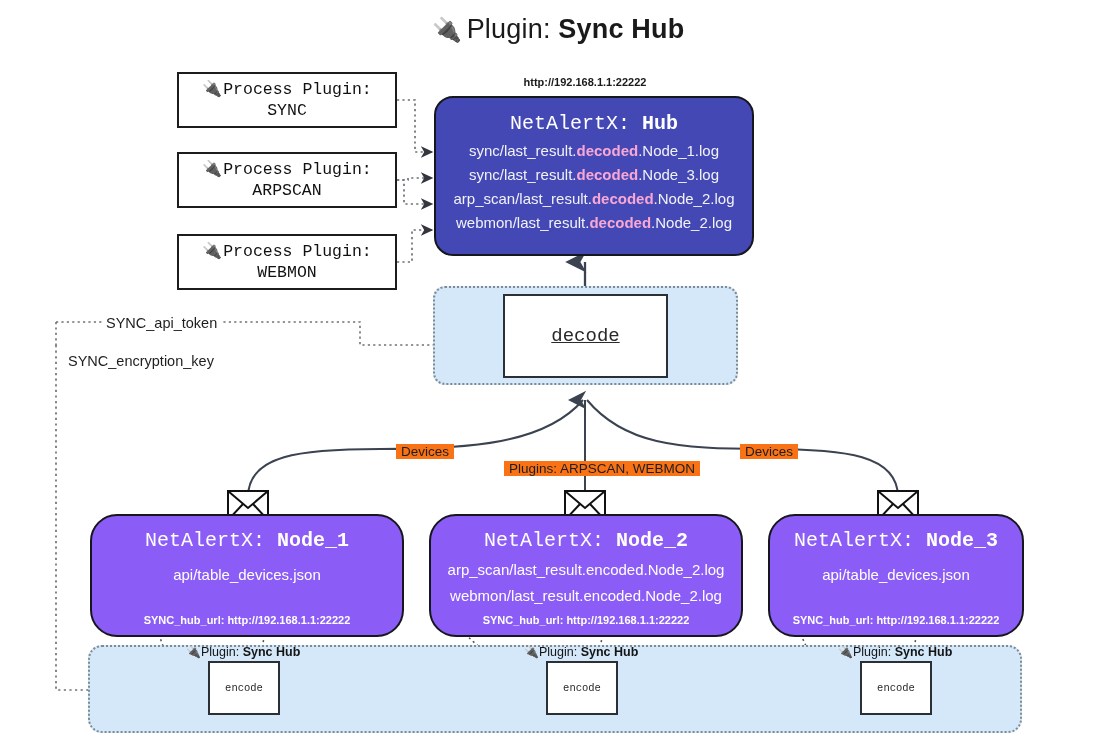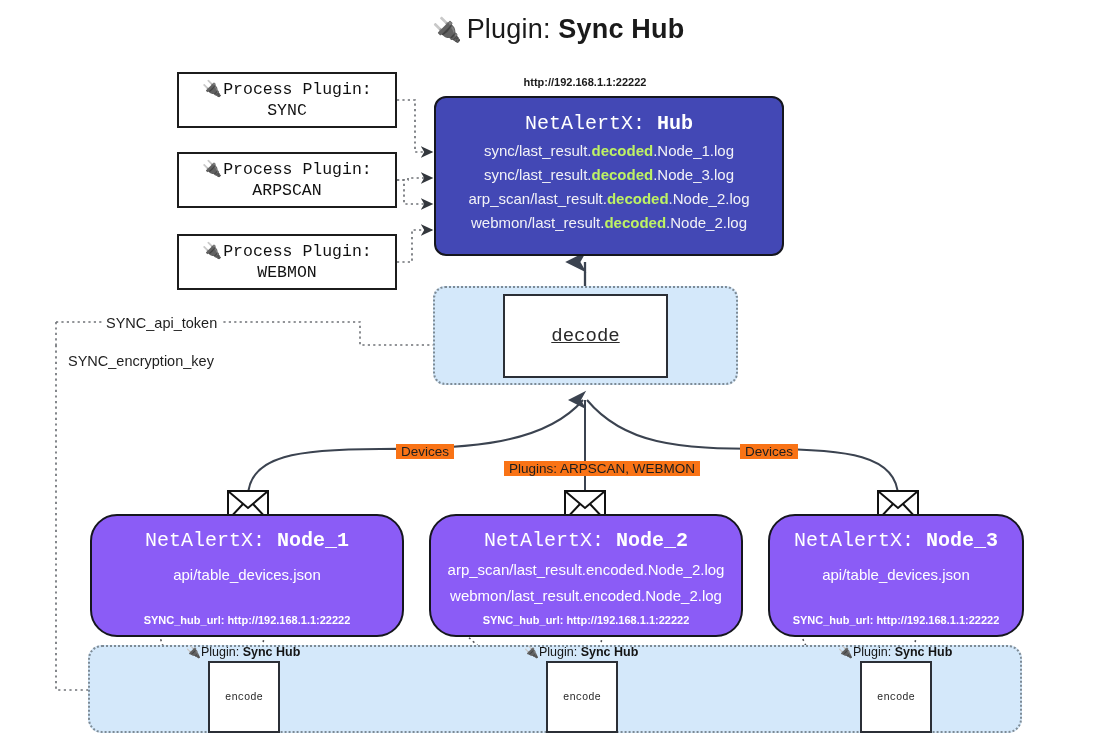--- a/index.html
+++ b/index.html
@@ -17,27 +17,27 @@
 
   
   .pbox{position:absolute;width:220px;height:56px;background:#fff;border:2px solid #1c1c1c;
         box-sizing:border-box;display:flex;flex-direction:column;align-items:center;
         justify-content:center;font-family:"Liberation Mono","DejaVu Sans Mono",monospace;
         font-size:16.5px;line-height:1.28;color:#111;}
   .pbox .ln1{display:flex;align-items:center;white-space:nowrap;}
   .pbox .pg{font-family:"DejaVu Sans",sans-serif;font-size:16px;margin-right:1px;}
 
   
-  .hub{position:absolute;left:434px;top:96px;width:350px;height:160px;background:#4348b5;
-       border:2px solid #15161e;border-radius:12px;box-sizing:border-box;color:#fff;}
+  .hub{position:absolute;left:434px;top:96px;width:320px;height:160px;background:#4348b5;
+       border:2px solid #15161e;border-radius:19px;box-sizing:border-box;color:#fff;}
   .hub .hub-title{text-align:center;margin-top:14px;font-family:"Liberation Mono","DejaVu Sans Mono",monospace;
        font-size:20px;white-space:nowrap;}
   .hub .hub-title b{font-weight:700;}
   .hub .logline{margin-top:7px;text-align:center;font-size:15px;white-space:nowrap;color:#f2f2f7;}
-  .hub .logline b{font-weight:700;color:#bef264;}
+  .hub .logline b{font-weight:700;color:#f9a8d4;}
   .hub-url{position:absolute;left:434px;top:76px;width:302px;text-align:center;
            font-size:11px;font-weight:700;color:#1a1a1a;}
 
   
   .decode-wrap{position:absolute;left:433px;top:286px;width:305px;height:99px;
        background:#d4e8fa;border:2px dotted #7d8b96;border-radius:12px;box-sizing:border-box;}
   .decode-box{position:absolute;left:503px;top:294px;width:165px;height:84px;background:#fff;
        border:2px solid #2b2f36;box-sizing:border-box;display:flex;align-items:center;
        justify-content:center;font-family:"Liberation Mono","DejaVu Sans Mono",monospace;
        font-size:19px;color:#2a2a2a;text-decoration:underline;}
@@ -53,21 +53,21 @@
         font-size:20px;white-space:nowrap;}
   .node .n-title b{font-weight:700;}
   .node .n-line{margin-top:14px;text-align:center;font-size:15px;color:#ffffff;white-space:nowrap;}
   .node .n-line.tight{margin-top:9px;}
   .node .n-foot{position:absolute;left:0;bottom:9px;width:100%;text-align:center;
         font-size:11px;font-weight:700;color:#ffffff;white-space:nowrap;}
 
   
   .enc-wrap{position:absolute;left:88px;top:645px;width:934px;height:88px;background:#d4e8fa;
         border:2px dotted #7d8b96;border-radius:14px;box-sizing:border-box;}
-  .enc-box{position:absolute;width:72px;height:72px;background:#fff;border:2px solid #2b2f36;
+  .enc-box{position:absolute;width:72px;height:54px;background:#fff;border:2px solid #2b2f36;
         box-sizing:border-box;display:flex;align-items:center;justify-content:center;
         font-family:"Liberation Mono","DejaVu Sans Mono",monospace;font-size:10.5px;color:#2a2a2a;}
   .enc-cap{position:absolute;font-size:12.5px;white-space:nowrap;color:#141414;}
   .enc-cap .pg{font-family:"DejaVu Sans",sans-serif;font-size:12px;}
   .enc-cap b{font-weight:700;}
 
   
   .env{position:absolute;width:42px;height:31px;}
 </style>
 </head>

